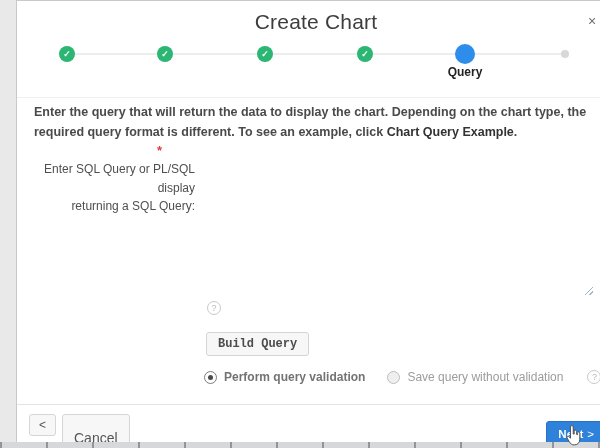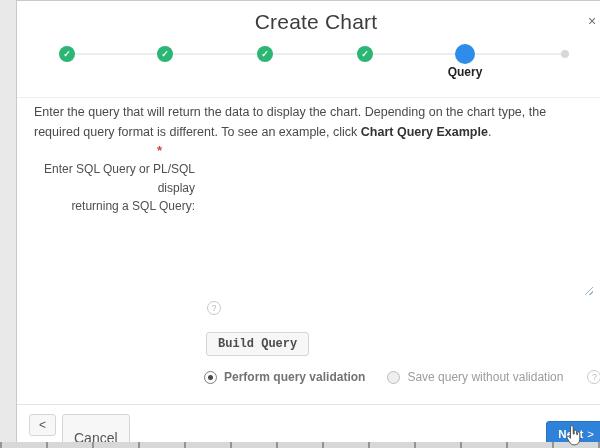--- a/index.html
+++ b/index.html
@@ -29,21 +29,21 @@
   .step-active { position:absolute; left:438px; top:43px; width:20px; height:20px;
                border-radius:50%; background:#2e8ceb; }
   .step-future { position:absolute; left:544px; top:49px; width:8px; height:8px;
                border-radius:50%; background:#d8d8d8; }
   .step-label { position:absolute; left:448px; top:64px; transform:translateX(-50%);
                font-size:12px; font-weight:700; color:#222; }
 
   
   .content-divider { position:absolute; left:0; top:96px; width:586px; height:1px; background:#efefef; }
   .description { position:absolute; left:17px; top:101px; width:556px;
-               font-size:12.5px; line-height:1.6; color:#4a4a4a; }
+               font-size:12.5px; line-height:1.6; color:#4a4a4a;font-weight:bold; }
   .description b { color:#333; }
 
   .required-marker { position:absolute; left:140px; top:142px; color:#e23b3b;
                font-size:13px; font-weight:700; }
   .field-label { position:absolute; left:8px; top:159px; width:170px; text-align:right;
                font-size:12px; line-height:1.55; color:#4f4f4f; }
   .field-label span { display:block; }
 
   .sql-textarea { position:absolute; left:187px; top:147px; width:390px; height:148px;
                border:1px solid #8bb8e0; border-radius:2px; padding:4px 6px;

